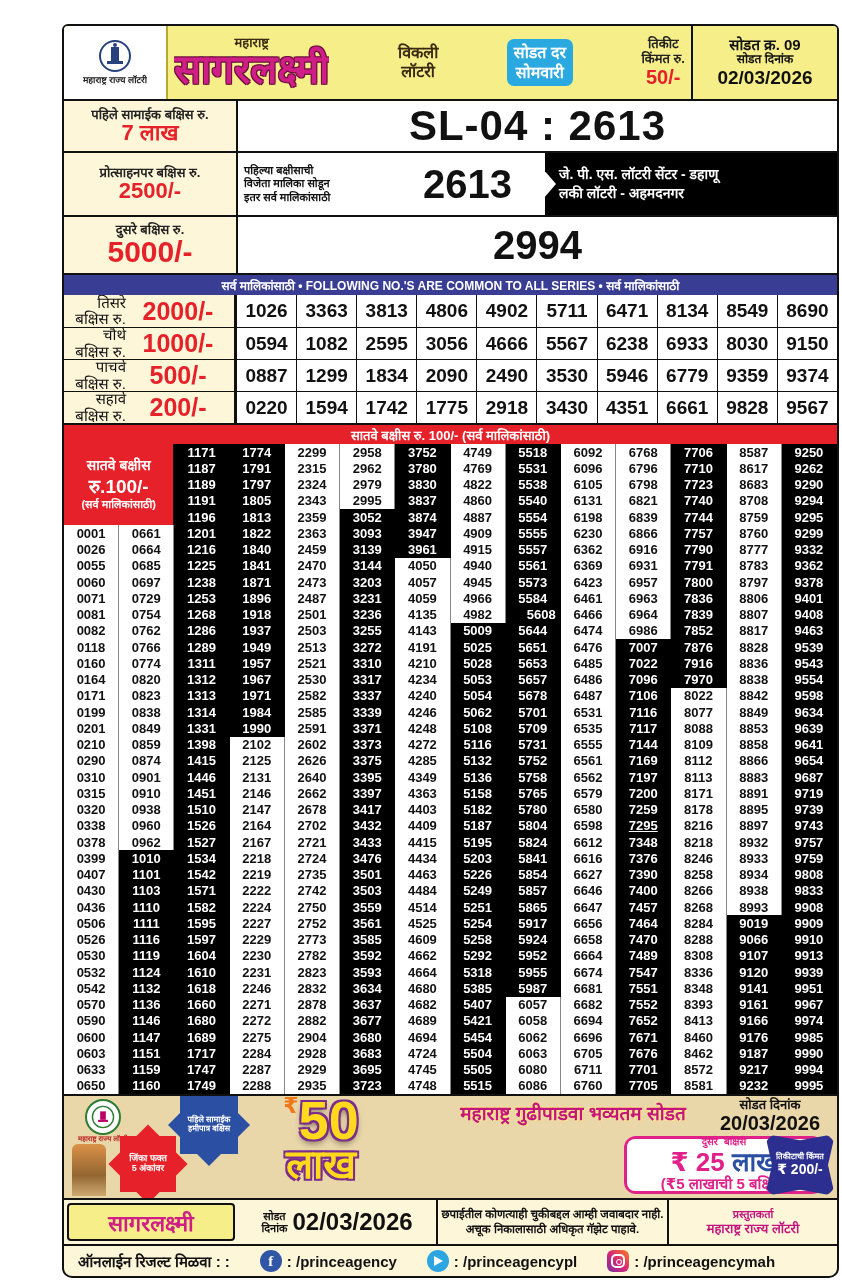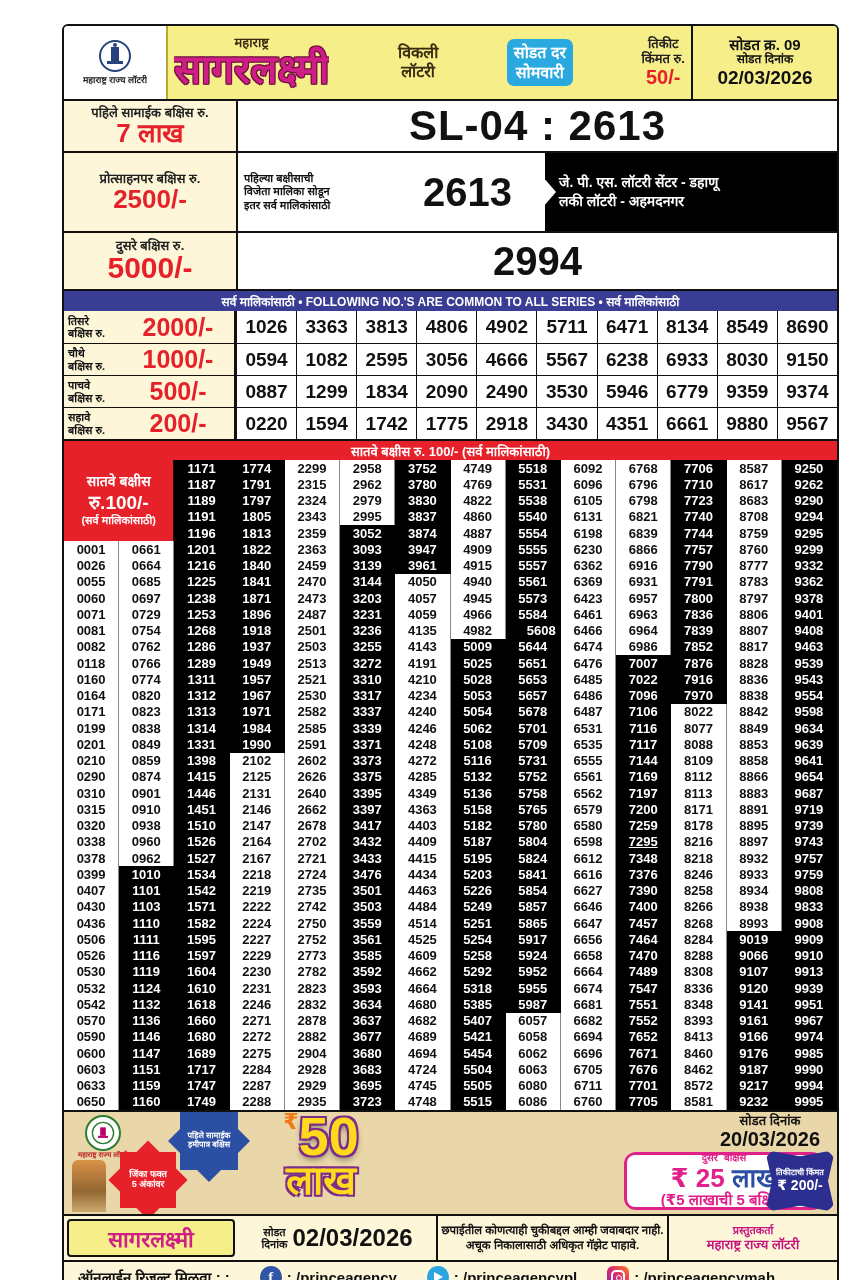--- a/index.html
+++ b/index.html
@@ -22,38 +22,38 @@
   .tprice .val { color:#e62129; font-size:20px; }
   .hdr-right { width:146px; background:#f6ee88; border-left:2px solid #111; text-align:center; display:flex; flex-direction:column; justify-content:center; line-height:1.15; overflow:hidden; }
   .draw-no { font-size:15px; font-weight:900; }
   .draw-datelab { font-size:12px; font-weight:bold; }
   .draw-date { font-size:19px; font-weight:900; }
 
   
   .prow1 { display:flex; height:52px; border:2px solid #111; border-top:none; }
   .lab-col { width:174px; background:#fdf6d8; border-right:2px solid #111; text-align:center; display:flex; flex-direction:column; justify-content:center; overflow:hidden; }
   .lab-sm { font-size:13px; font-weight:bold; color:#222; line-height:1.1; }
-  .lab-amt { font-size:26px; font-weight:900; color:#e62129; line-height:1; }
+  .lab-amt { font-size:22px; font-weight:900; color:#e62129; line-height:1; }
   .big-result { flex:1; display:flex; align-items:center; justify-content:center; font-size:42px; font-weight:900; letter-spacing:1px; background:#fff; }
-  .prow2 { display:flex; height:80px; border:2px solid #111; border-top:none; }
+  .prow2 { display:flex; height:64px; border:2px solid #111; border-top:none; }
   .desc-col { width:152px; border-right:0; display:flex; flex-direction:column; justify-content:center; padding-left:6px; font-size:11px; font-weight:bold; line-height:1.2; overflow:hidden; }
   .num-col { flex:1; display:flex; align-items:center; justify-content:center; font-size:40px; font-weight:900; }
   .seller-box { width:292px; background:#000; color:#fff; position:relative; display:flex; flex-direction:column; justify-content:center; padding:2px 8px 2px 14px; font-size:14px; font-weight:bold; line-height:1.35; overflow:hidden; }
   .seller-box .arr { position:absolute; left:-1px; top:50%; transform:translateY(-50%); width:0; height:0; border-top:14px solid transparent; border-bottom:14px solid transparent; border-left:12px solid #fff; }
   .prow3 { display:flex; height:58px; border:2px solid #111; border-top:none; }
 
   
   .commonbar { height:20px; background:#3a3d94; color:#fff; font-size:12px; font-weight:bold; display:flex; align-items:center; justify-content:center; border-left:2px solid #111; border-right:2px solid #111; overflow:hidden; white-space:nowrap; }
 
   
   .ptable { border:2px solid #111; border-top:none; }
   .prow { display:flex; height:32px; border-top:1px solid #111; }
   .prow:first-child { border-top:none; }
   .plabel { width:172px; background:#fdf6d8; border-right:2px solid #111; display:flex; align-items:center; justify-content:flex-start; padding:0 4px; overflow:hidden; }
-  .pl-small { font-size:11px; font-weight:bold; line-height:1.1; text-align:left; width:58px; }
+  .pl-small { font-size:15px; font-weight:normal; line-height:1.1; text-align:right; width:58px; }
   .pl-amt { flex:1; text-align:center; font-size:25px; font-weight:900; color:#e62129; line-height:1; }
   .pcell { flex:1; border-left:1px solid #111; display:flex; align-items:center; justify-content:center; font-size:19px; font-weight:900; background:#fff; }
 
   
   .redbar { height:19px; background:#e62129; color:#fff; font-size:13px; font-weight:900; display:flex; align-items:center; justify-content:center; border-left:2px solid #111; border-right:2px solid #111; overflow:hidden; white-space:nowrap; }
   .grid { display:grid; grid-template-columns:repeat(14,1fr); grid-template-rows:repeat(40,1fr); height:652px; border:2px solid #111; border-top:none; background:#fff; }
   .gcell { display:flex; align-items:center; justify-content:center; font-size:13px; font-weight:900; border-right:1px solid #888; letter-spacing:0; }
   .gcell.inv { background:#000; color:#fff; border-right-color:#000; }
   .gl { grid-column:1/3; grid-row:1/6; background:#e62129; color:#fff; display:flex; flex-direction:column; align-items:center; justify-content:center; text-align:center; line-height:1.25; border-right:1px solid #111; overflow:hidden; }
   .gl .l1 { font-size:14px; font-weight:900; }
@@ -264,21 +264,21 @@
             <div class="pl-amt">200/-</div>
           </div>
           <div class="pcell">0220</div>
           <div class="pcell">1594</div>
           <div class="pcell">1742</div>
           <div class="pcell">1775</div>
           <div class="pcell">2918</div>
           <div class="pcell">3430</div>
           <div class="pcell">4351</div>
           <div class="pcell">6661</div>
-          <div class="pcell">9880</div>
+          <div class="pcell">9828</div>
           <div class="pcell">9567</div>
         </div>
       </div>
 
     <div class="redbar">सातवे बक्षीस रु. 100/-  (सर्व मालिकांसाठी)</div>
     <div class="grid">
         <div class="gl">
           <div class="l1">सातवे बक्षीस</div>
           <div class="l2">रु.100/-</div>
           <div class="l3">(सर्व मालिकांसाठी)</div>
@@ -857,20 +857,21 @@
           <div class="sq2"></div>
         <div class="txt">
           <div>जिंका फक्त</div>
           <div>5 अंकांवर</div>
         </div>
       </div>
       <div class="big50">
         <span class="rs">₹</span><span class="n">50</span>
         <span class="lk">लाख</span>
       </div>
+      <div class="ribbon">महाराष्ट्र गुढीपाडवा भव्यतम सोडत</div>
       <div class="pdate">
         <div class="s">सोडत दिनांक</div>
         <div class="d">20/03/2026</div>
       </div>
       <div class="badge badge25">
         <div class="inner">
           <div class="top">दुसरे बक्षिसे</div>
           <div class="mid"><span>₹ 25 </span><span class="lk2">लाख</span></div>
           <div class="bot">(₹5 लाखाची 5 बक्षिसे)</div>
         </div>

